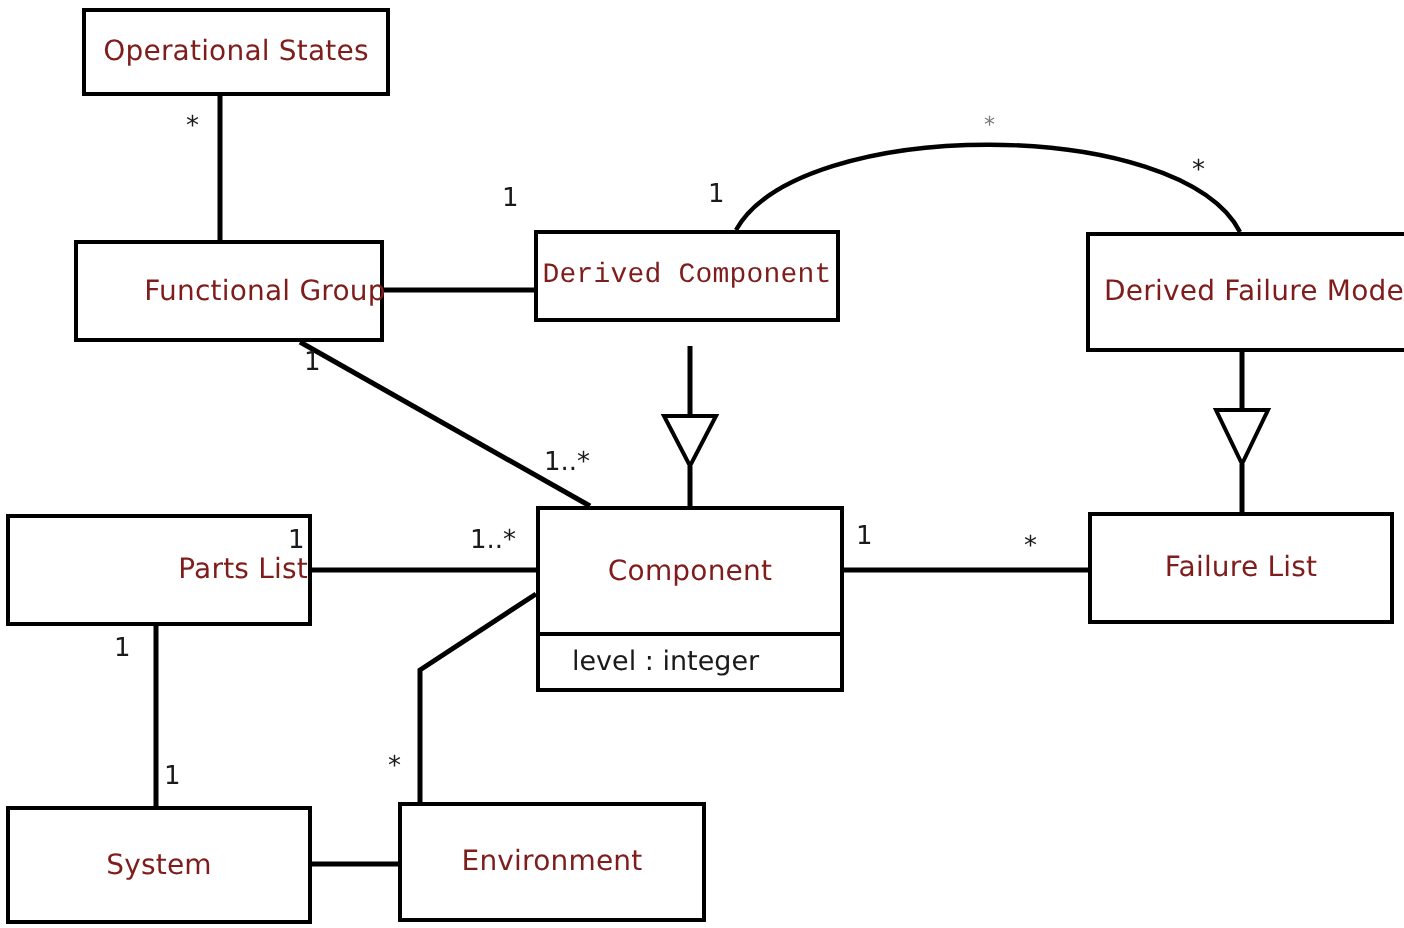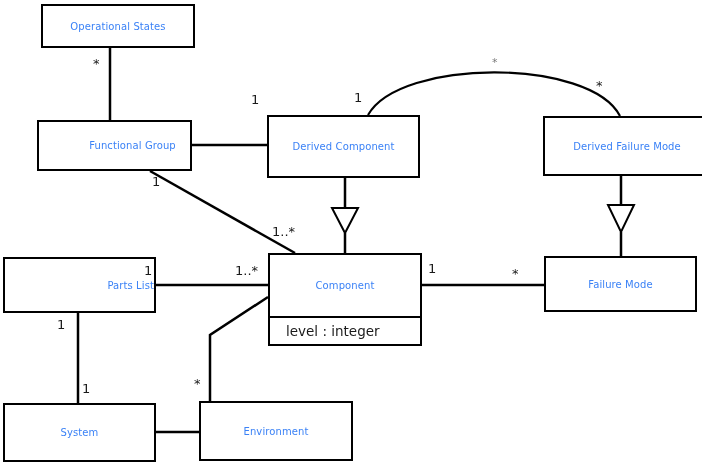--- a/index.html
+++ b/index.html
@@ -31,22 +31,22 @@
     border: 2px solid #000000;
     display: flex;
     flex-direction: column;
     z-index: 2;
   }
   .uml-name-compartment {
     flex: 1 1 auto;
     display: flex;
     align-items: center;
     justify-content: center;
-    font-size: 10px;
-    color: #3b82f6;
+    font-size: 14px;
+    color: #7f1d1d;
     letter-spacing: 0.1px;
     white-space: nowrap;
   }
   .uml-attr-compartment {
     border-top: 2px solid #000000;
     display: flex;
     align-items: center;
     padding-left: 9px;
     font-size: 13.5px;
     color: #1a1a1a;
@@ -101,39 +101,39 @@
   </svg>
 
   <div class="uml-class" style="left:41px; top:4px; width:154px; height:44px;">
     <div class="uml-name-compartment">Operational States</div>
   </div>
 
   <div class="uml-class" style="left:37px; top:120px; width:155px; height:51px;padding-left:36px;">
     <div class="uml-name-compartment">Functional Group</div>
   </div>
 
-  <div class="uml-class" style="left:267px; top:115px; width:153px; height:63px;">
+  <div class="uml-class" style="left:267px; top:115px; width:153px; height:46px;font-family:Liberation Mono, monospace;">
     <div class="uml-name-compartment">Derived Component</div>
   </div>
 
   <div class="uml-class" style="left:543px; top:116px; width:168px; height:60px;">
     <div class="uml-name-compartment">Derived Failure Mode</div>
   </div>
 
   <div class="uml-class" style="left:3px; top:257px; width:153px; height:56px;align-items:flex-end;">
     <div class="uml-name-compartment">Parts List</div>
   </div>
 
   <div class="uml-class has-attrs" style="left:268px; top:253px; width:154px; height:93px;">
     <div class="uml-name-compartment" style="height:61px;">Component</div>
     <div class="uml-attr-compartment" style="height:30px;padding-left:16px;">level : integer</div>
   </div>
 
   <div class="uml-class" style="left:544px; top:256px; width:153px; height:56px;">
-    <div class="uml-name-compartment">Failure Mode</div>
+    <div class="uml-name-compartment">Failure List</div>
   </div>
 
   <div class="uml-class" style="left:199px; top:401px; width:154px; height:60px;">
     <div class="uml-name-compartment">Environment</div>
   </div>
 
   <div class="uml-class" style="left:3px; top:403px; width:153px; height:59px;">
     <div class="uml-name-compartment">System</div>
   </div>
 

